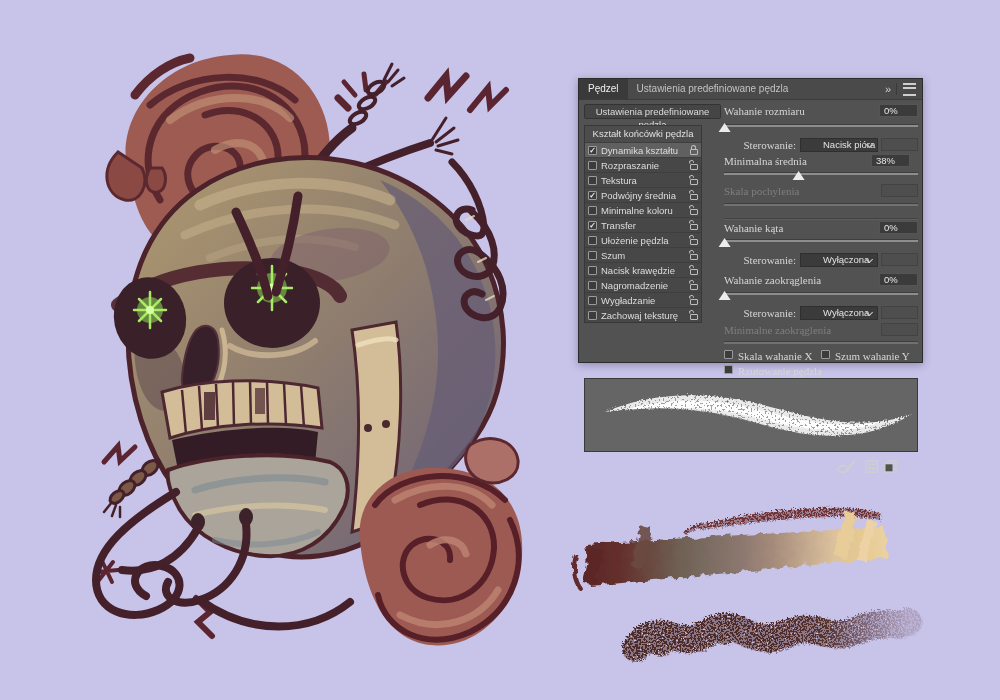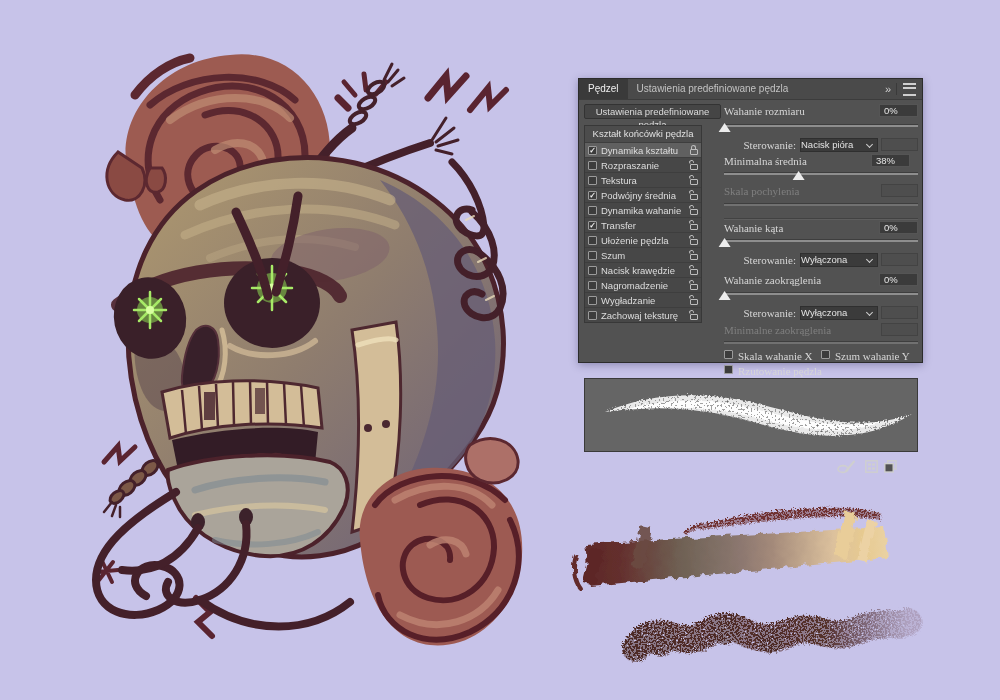--- a/index.html
+++ b/index.html
@@ -41,21 +41,21 @@
   .lock .lbody{position:absolute;left:1px;bottom:0;width:6px;height:4px;border:1px solid #bdbdbd;border-radius:1px;}
   .lock .shackle{position:absolute;left:2px;top:0;width:3px;height:3px;border:1px solid #bdbdbd;
                  border-bottom:none;border-radius:3px 3px 0 0;}
   .lock.open .shackle{left:0;transform:rotate(-16deg);}
   .lbl{position:absolute;height:12px;line-height:12px;color:#d6d6d6;font-size:11px;white-space:nowrap;font-family:Liberation Serif, serif;}
   .lbl.dim{color:#7f7f7f;}
   .vbox{position:absolute;width:39px;height:13px;background:#3b3b3b;border:1px solid #555;
         box-sizing:border-box;color:#e6e6e6;font-size:9.5px;line-height:11px;padding-left:4px;}
   .dbox{position:absolute;width:37px;height:13px;background:#4e4e4e;border:1px solid #434343;box-sizing:border-box;}
   .drop{position:absolute;width:78px;height:14px;background:#3b3b3b;border:1px solid #2f2f2f;
-        box-sizing:border-box;color:#e3e3e3;font-size:9.5px;line-height:12px;padding-left:0;}
+        box-sizing:border-box;color:#e3e3e3;font-size:9.5px;line-height:12px;padding-left:22px;}
   .drop .chev{position:absolute;right:5px;top:3px;width:4px;height:4px;
               border-right:1.4px solid #cfcfcf;border-bottom:1.4px solid #cfcfcf;transform:rotate(45deg);}
   .track{position:absolute;left:145px;width:194px;height:2px;background:#8e8e8e;border-top:1px solid #3e3e3e;}
   .track.dim{background:#717171;}
   .thumb{position:absolute;top:-2px;width:0;height:0;border-left:6px solid transparent;
          border-right:6px solid transparent;border-bottom:9px solid #ececec;transform:translateX(-45%);}
   .hsep{position:absolute;left:145px;width:194px;height:1px;background:#424242;border-bottom:1px solid #5e5e5e;}
   .pcb{position:absolute;width:9px;height:9px;box-sizing:border-box;border:1px solid #9b9b9b;
        background:#3c3c3c;border-radius:1px;}
   .preview{position:absolute;left:5px;top:299px;width:334px;height:74px;background:#656565;
@@ -322,21 +322,21 @@
           <div class="row">
             <span class="cb on">✓</span>
             <span class="rlbl">Podwójny średnia</span>
             <span class="lock open">
               <i class="shackle"></i>
               <i class="lbody"></i>
             </span>
           </div>
           <div class="row">
             <span class="cb"></span>
-            <span class="rlbl">Dynamika wahanie</span>
+            <span class="rlbl">Minimalne koloru</span>
             <span class="lock open">
               <i class="shackle"></i>
               <i class="lbody"></i>
             </span>
           </div>
           <div class="row">
             <span class="cb on">✓</span>
             <span class="rlbl">Transfer</span>
             <span class="lock open">
               <i class="shackle"></i>

